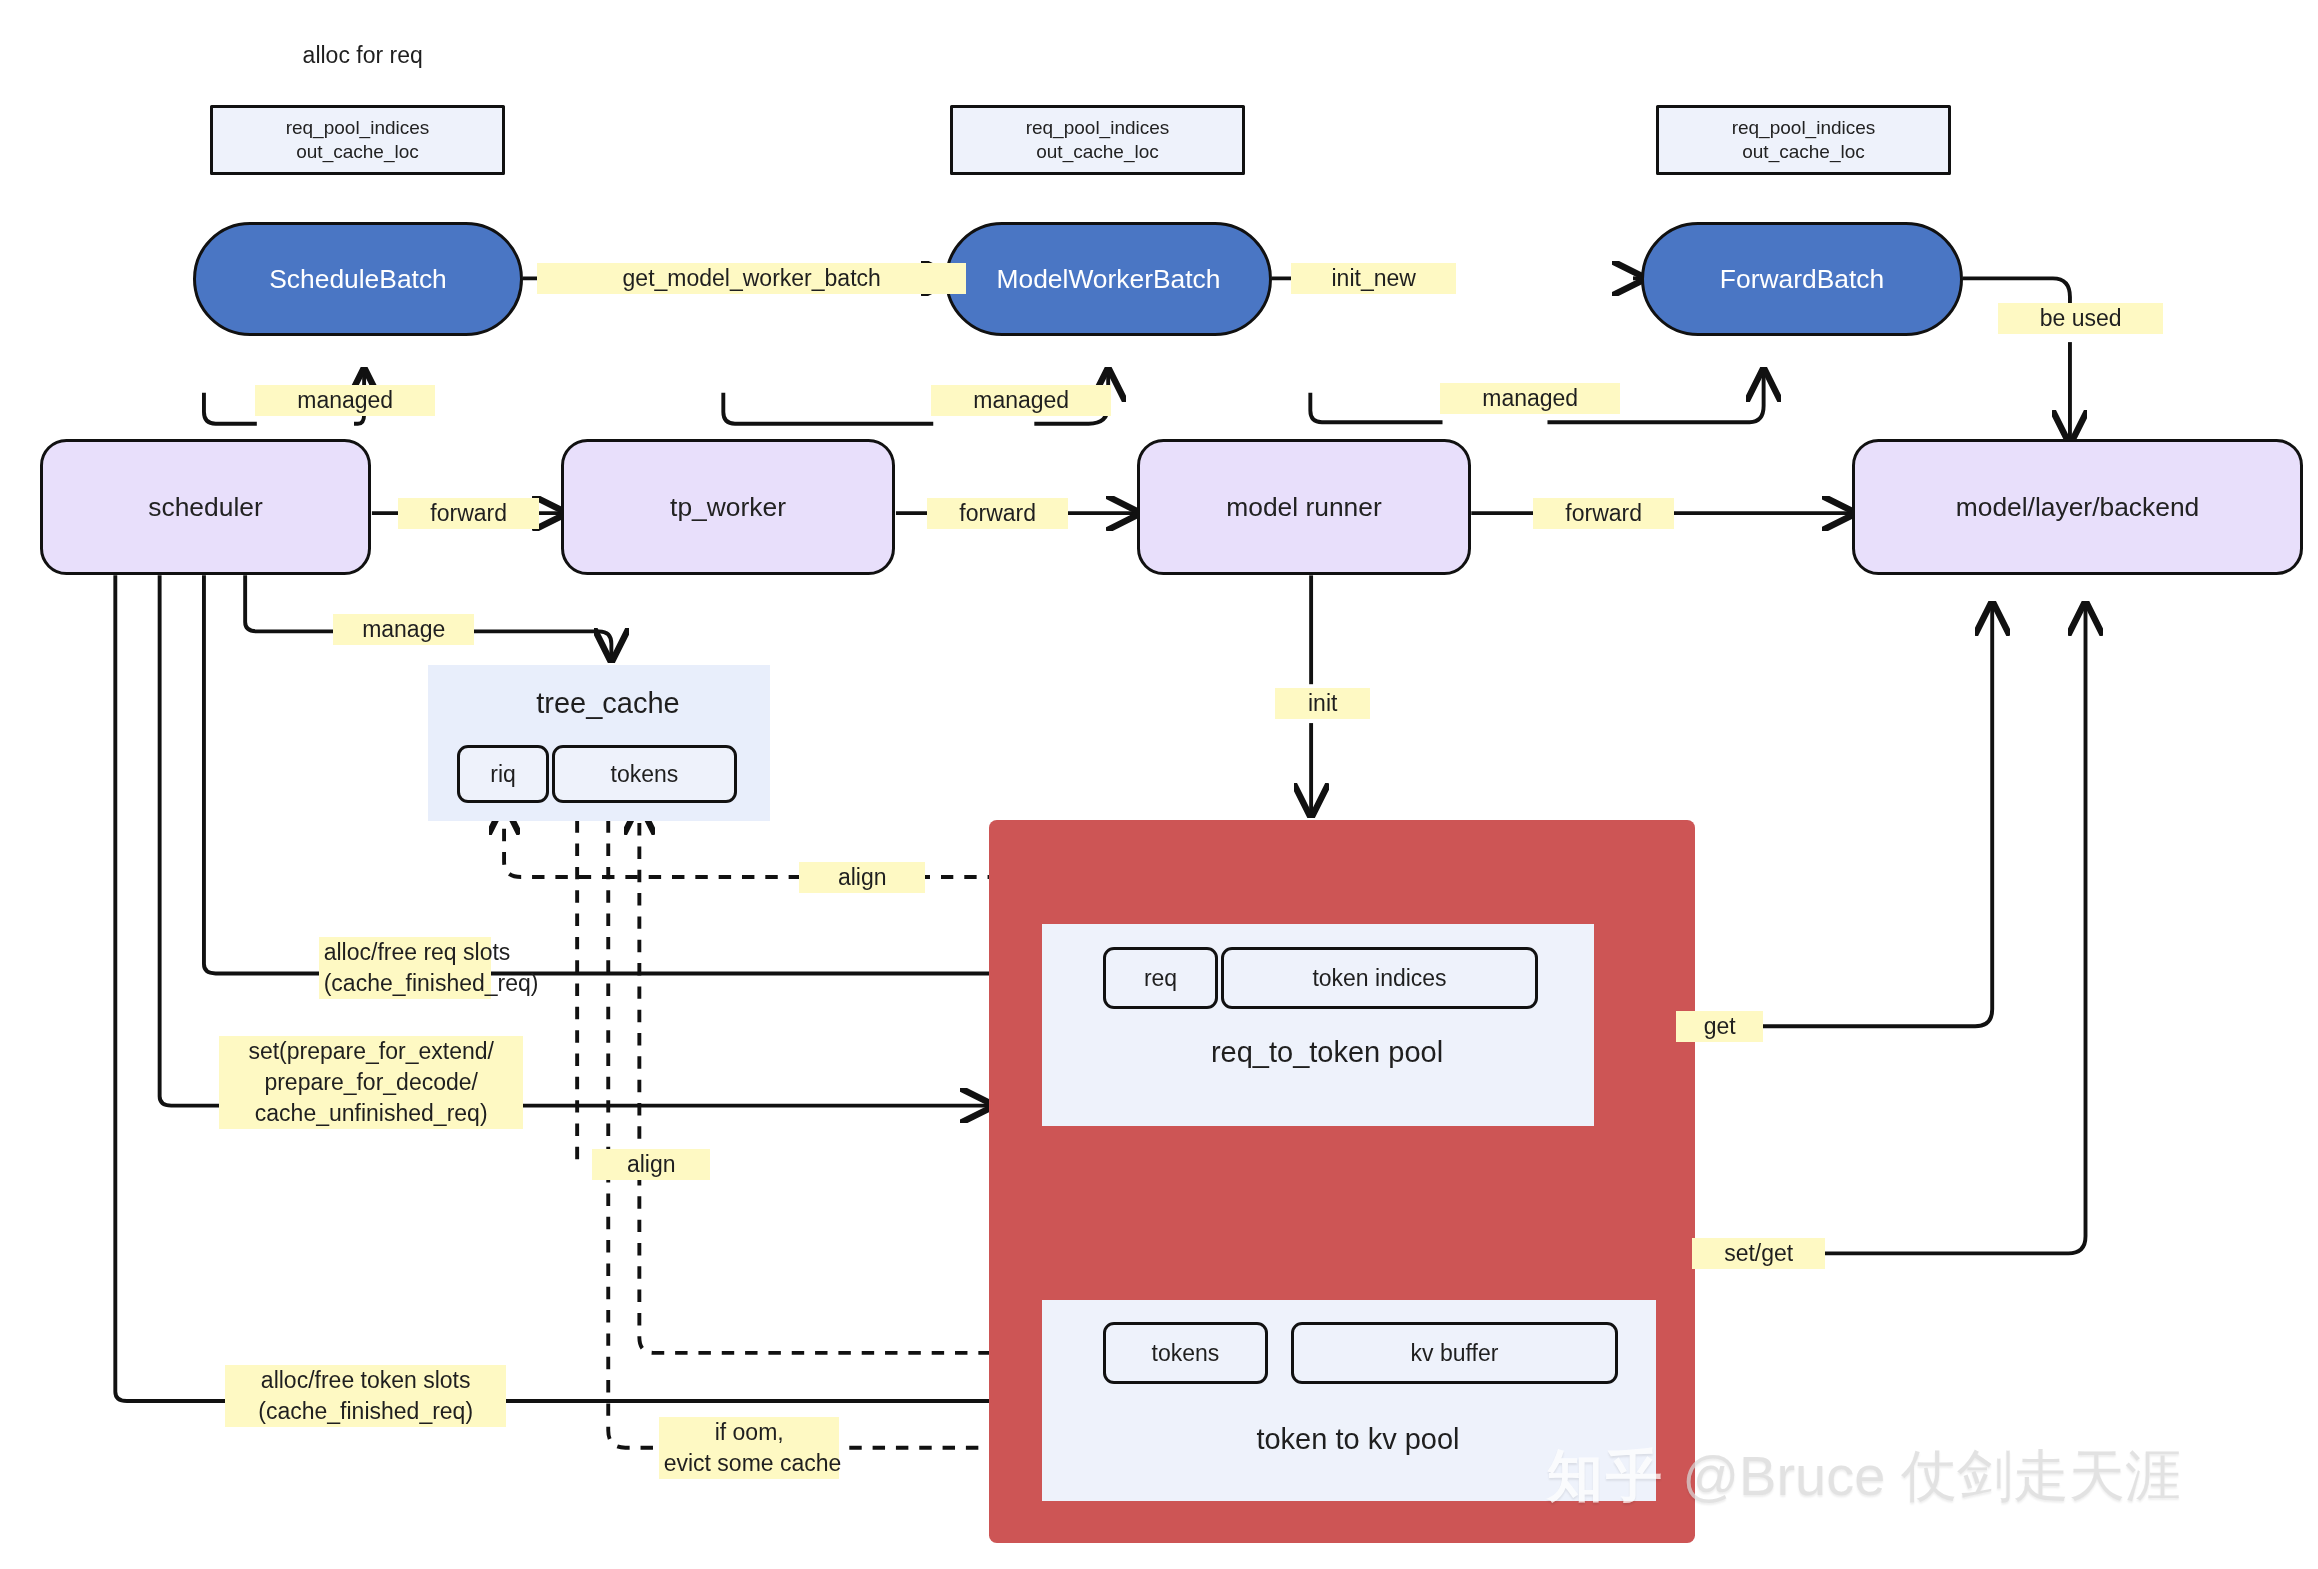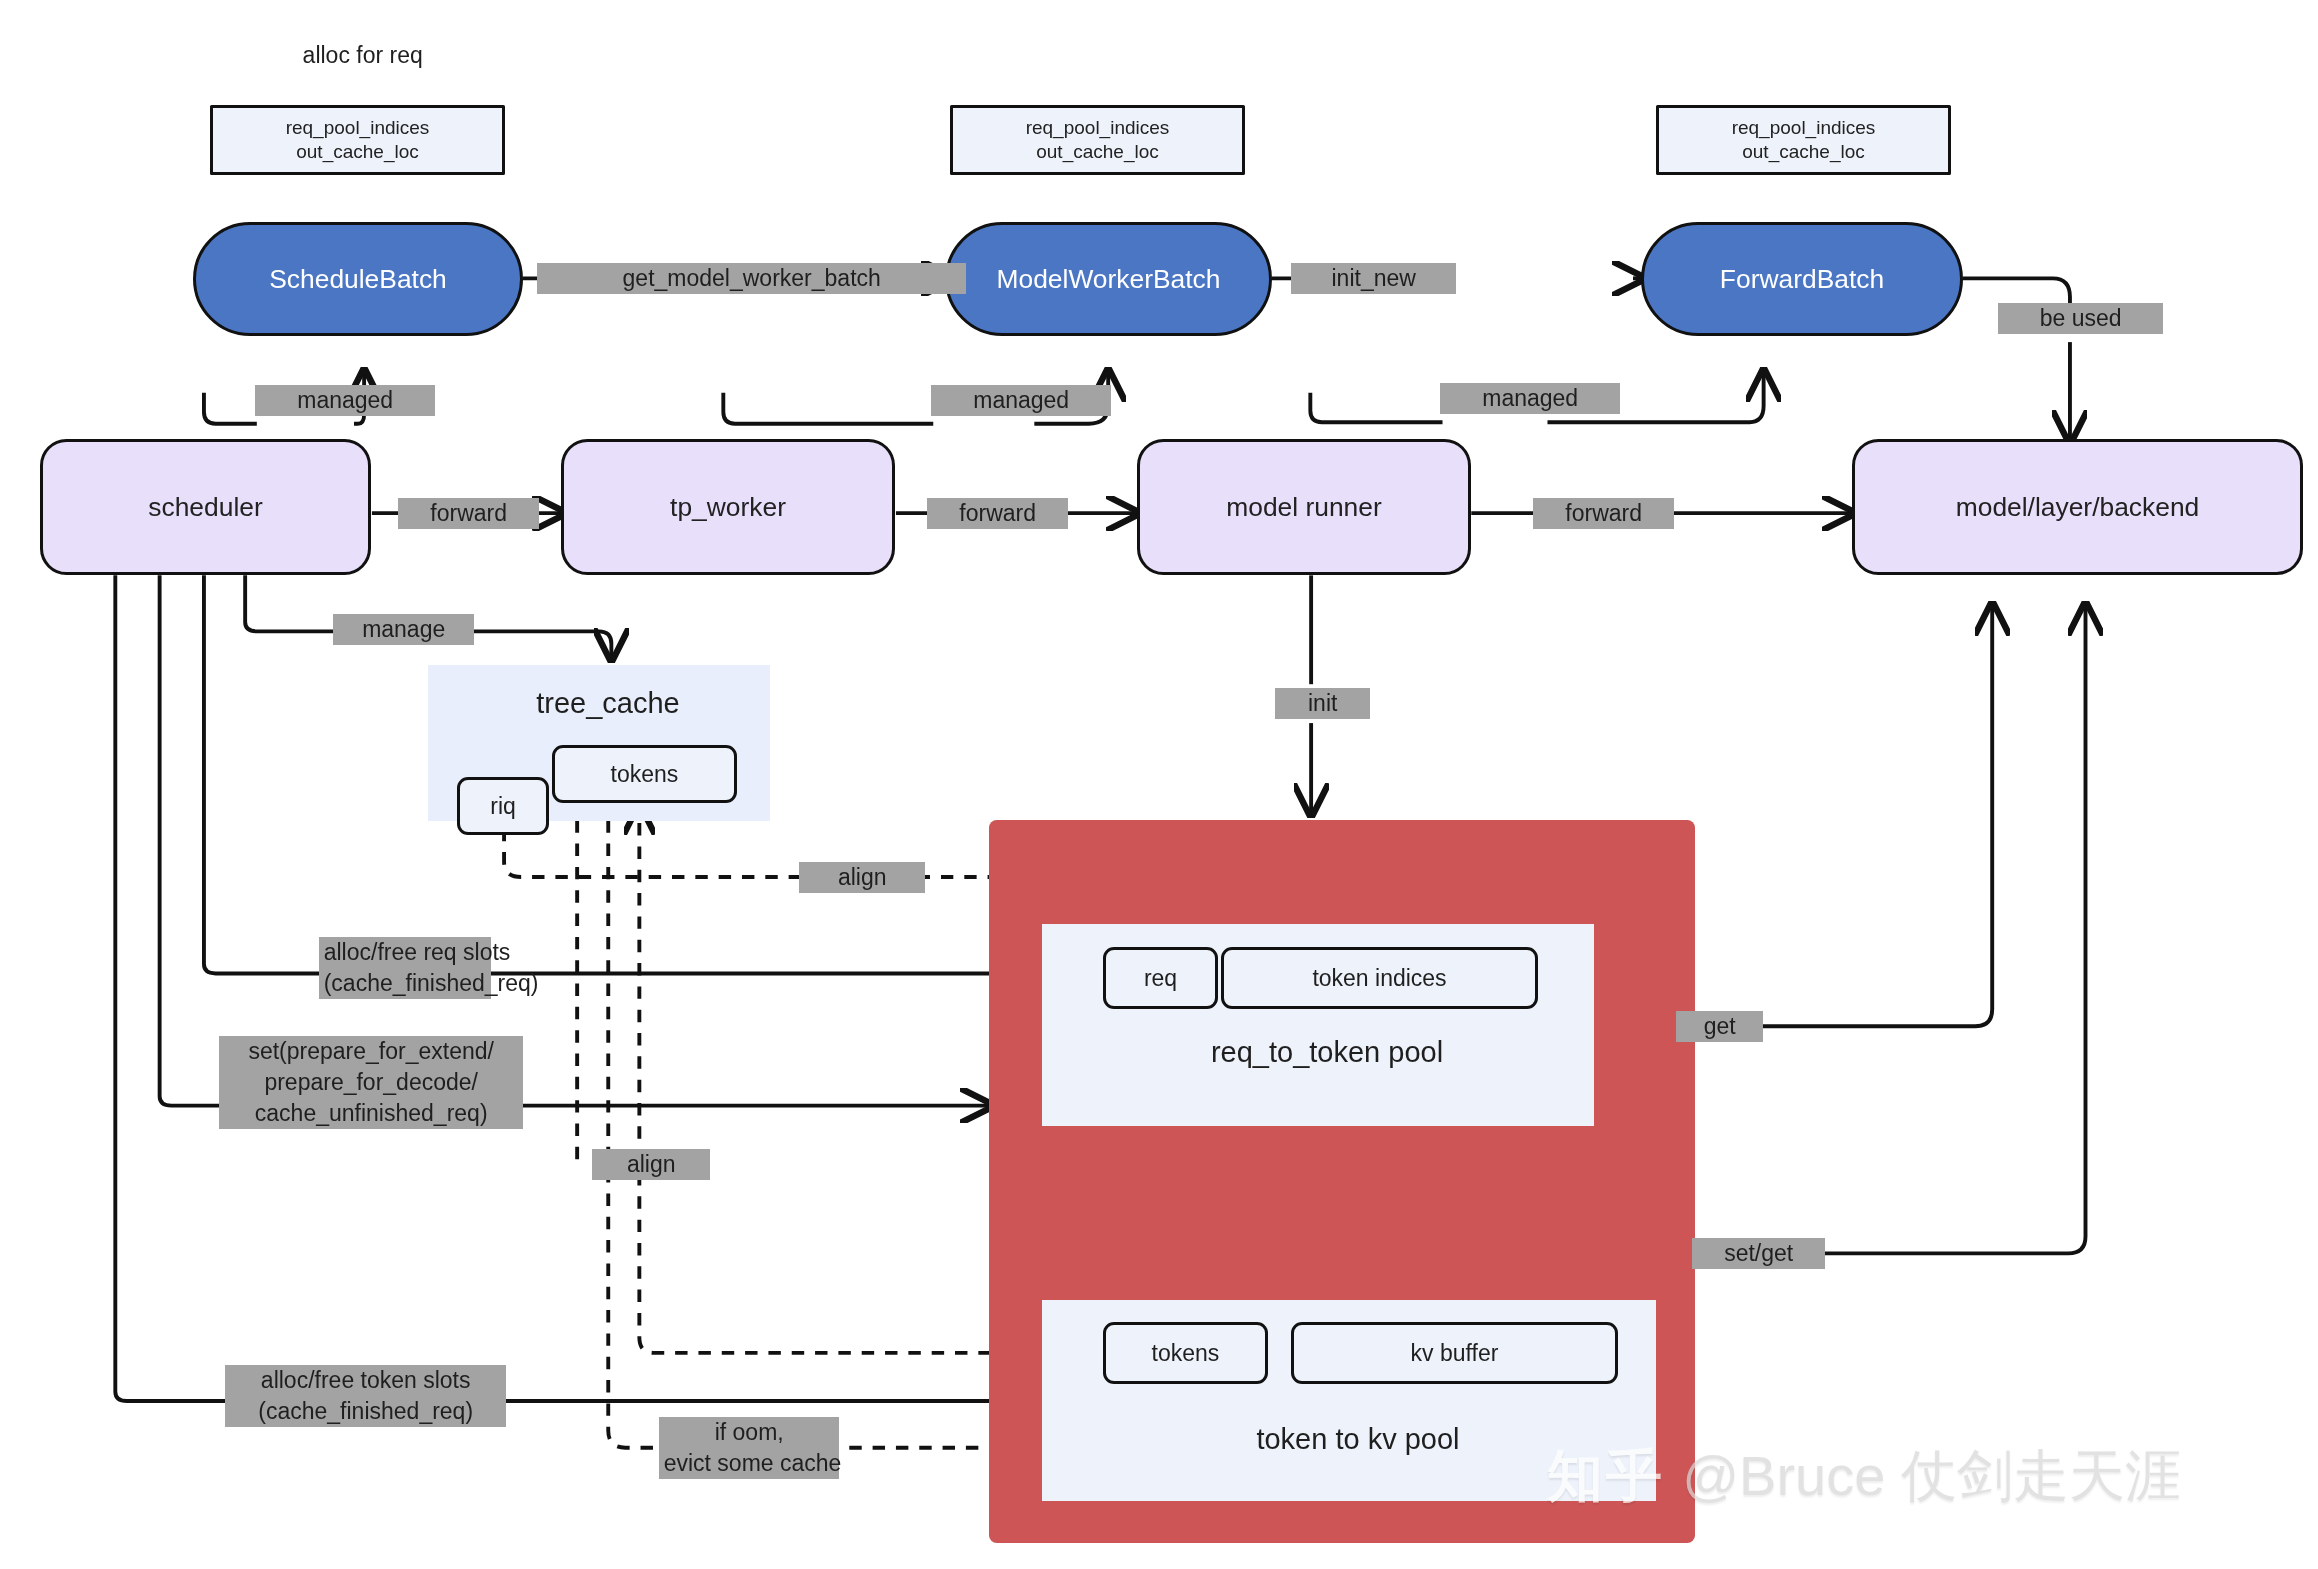--- a/index.html
+++ b/index.html
@@ -95,21 +95,21 @@
   }
 
   
   .lbl{
     position:absolute;
     font-size:23px;
     color:#1f1f1f;
     text-align:center;
     line-height:1.35;
     white-space:pre;
-    background:#a3a3a3;
+    background:#fef9c3;
     padding:0 4.7px;
   }
   .lbl.nobg{background:transparent;}
 
   
   .watermark{
     position:absolute;
     display:flex;
     align-items:center;
     gap:17px;
@@ -248,21 +248,21 @@
   <div class="node pill-purple" style="left:1852px;top:439px;width:451px;height:136px;">model/layer/backend</div>
 
   <div class="lbl" style="left:398px;top:498px;width:132px;">forward</div>
   <div class="lbl" style="left:927px;top:498px;width:132px;">forward</div>
   <div class="lbl" style="left:1533px;top:498px;width:132px;">forward</div>
 
   <div class="lbl" style="left:333px;top:614px;width:132px;">manage</div>
 
   <div class="panel-tree" style="left:428px;top:665px;width:342px;height:156px;"></div>
   <div class="panel-title" style="left:428px;top:687px;width:342px;">tree_cache</div>
-  <div class="slot" style="left:457px;top:777px;width:92px;height:58px;">riq</div>
+  <div class="slot" style="left:457px;top:745px;width:92px;height:58px;">riq</div>
   <div class="slot" style="left:552px;top:745px;width:185px;height:58px;">tokens</div>
 
   <div class="lbl" style="left:1275px;top:688px;width:86px;">init</div>
 
   <div class="panel-red" style="left:989px;top:820px;width:706px;height:723px;"></div>
 
   <div class="panel-pool" style="left:1042px;top:924px;width:552px;height:202px;"></div>
   <div class="slot" style="left:1103px;top:947px;width:115px;height:62px;">req</div>
   <div class="slot" style="left:1221px;top:947px;width:317px;height:62px;">token indices</div>
   <div class="panel-title" style="left:1042px;top:1036px;width:552px;">req_to_token pool</div>

